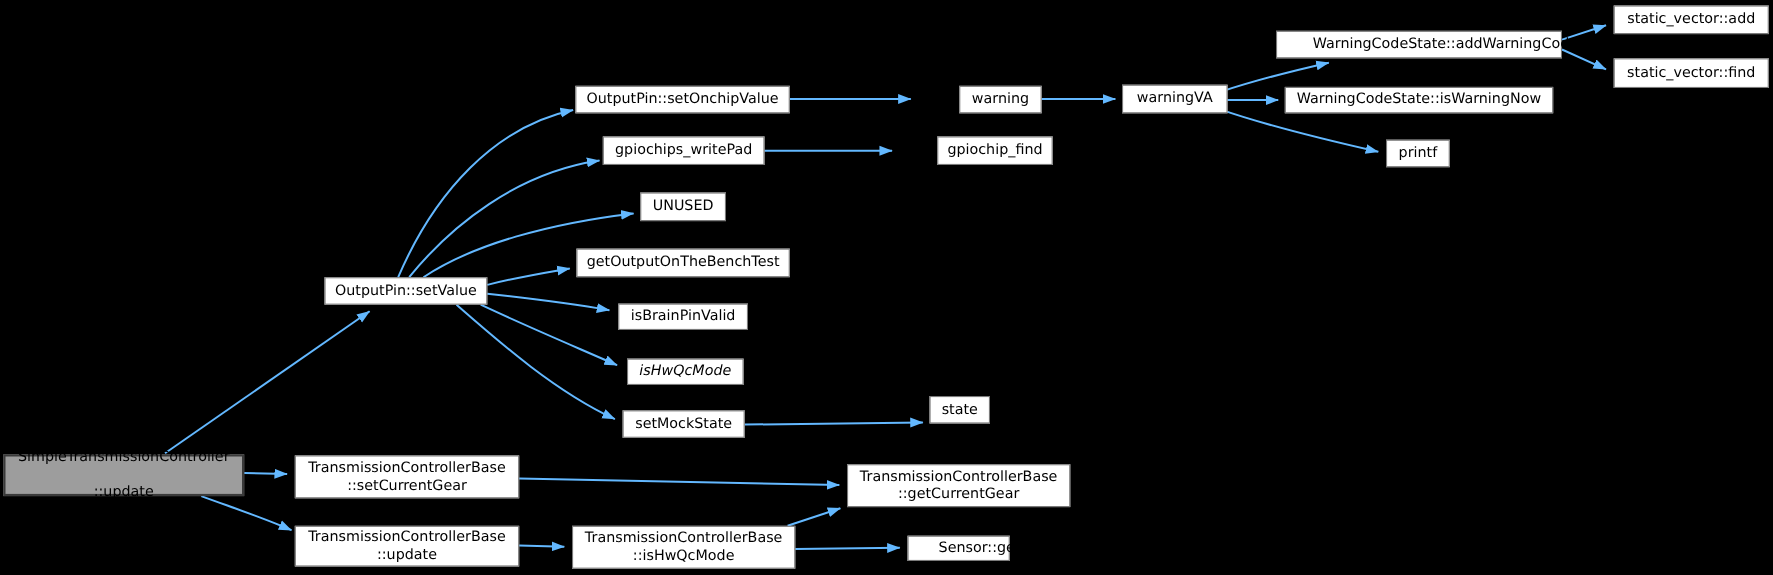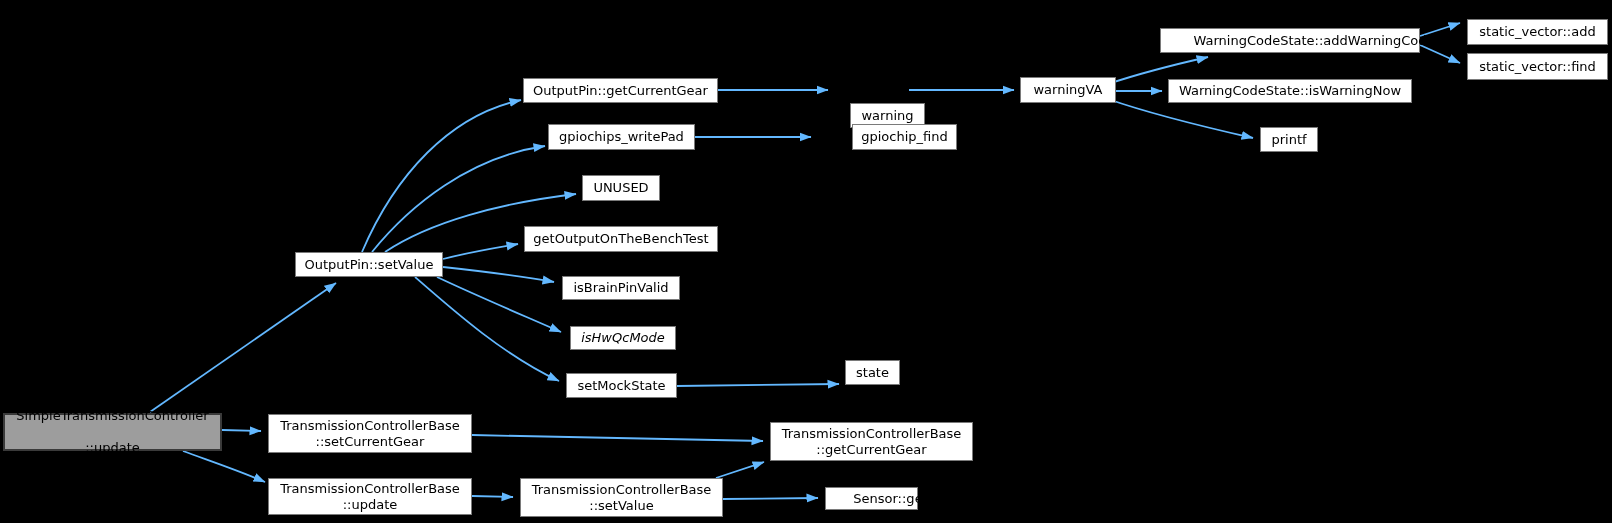--- a/index.html
+++ b/index.html
@@ -76,21 +76,21 @@
       </div>
       <div class="node" style="left: 268px; top: 414px; width: 204px; height: 39px;">
         <span>TransmissionControllerBase</span>
         <span>::setCurrentGear</span>
       </div>
       <div class="node" style="left: 268px; top: 478px; width: 204px; height: 37px;">
         <span>TransmissionControllerBase</span>
         <span>::update</span>
       </div>
       <div class="node" style="left: 523px; top: 78px; width: 195px; height: 25px;">
-        <span>OutputPin::getCurrentGear</span>
+        <span>OutputPin::setOnchipValue</span>
       </div>
       <div class="node" style="left: 548px; top: 124px; width: 147px; height: 26px; align-items: center;">
         <span>gpiochips_writePad</span>
       </div>
       <div class="node" style="left: 582px; top: 175px; width: 78px; height: 26px;">
         <span>UNUSED</span>
       </div>
       <div class="node" style="left: 524px; top: 226px; width: 194px; height: 26px;">
         <span>getOutputOnTheBenchTest</span>
       </div>
@@ -99,49 +99,49 @@
       </div>
       <div class="node" style="left: 570px; top: 326px; width: 106px; height: 24px; font-style: italic;">
         <span>isHwQcMode</span>
       </div>
       <div class="node" style="left: 566px; top: 373px; width: 111px; height: 25px;">
         <span>setMockState</span>
       </div>
       <div class="node" style="left: 845px; top: 360px; width: 55px; height: 25px;">
         <span>state</span>
       </div>
-      <div class="node" style="left: 850px; top: 78px; width: 75px; height: 25px; margin-top: 25px;">
+      <div class="node" style="left: 872px; top: 78px; width: 75px; height: 25px;">
         <span>warning</span>
       </div>
       <div class="node" style="left: 804px; top: 124px; width: 105px; height: 26px; margin-left: 48px;">
         <span>gpiochip_find</span>
       </div>
       <div class="node" style="left: 1020px; top: 77px; width: 96px; height: 26px;">
         <span>warningVA</span>
       </div>
       <div class="node" style="left: 1160px; top: 28px; width: 260px; height: 25px; padding-left: 48px;">
         <span>WarningCodeState::addWarningCode</span>
       </div>
       <div class="node" style="left: 1168px; top: 79px; width: 244px; height: 24px;">
         <span>WarningCodeState::isWarningNow</span>
       </div>
       <div class="node" style="left: 1260px; top: 127px; width: 58px; height: 25px;">
         <span>printf</span>
       </div>
-      <div class="node" style="left: 1467px; top: 19px; width: 141px; height: 26px;">
+      <div class="node" style="left: 1467px; top: 5px; width: 141px; height: 26px;">
         <span>static_vector::add</span>
       </div>
       <div class="node" style="left: 1467px; top: 53px; width: 141px; height: 27px;">
         <span>static_vector::find</span>
       </div>
       <div class="node" style="left: 770px; top: 422px; width: 203px; height: 39px;">
         <span>TransmissionControllerBase</span>
         <span>::getCurrentGear</span>
       </div>
       <div class="node" style="left: 520px; top: 478px; width: 203px; height: 39px;">
         <span>TransmissionControllerBase</span>
-        <span>::setValue</span>
+        <span>::isHwQcMode</span>
       </div>
       <div class="node" style="left: 825px; top: 487px; width: 93px; height: 23px; padding-left: 38px;">
         <span>Sensor::get</span>
       </div>
     </div>
 </div>
 
 </body></html>

